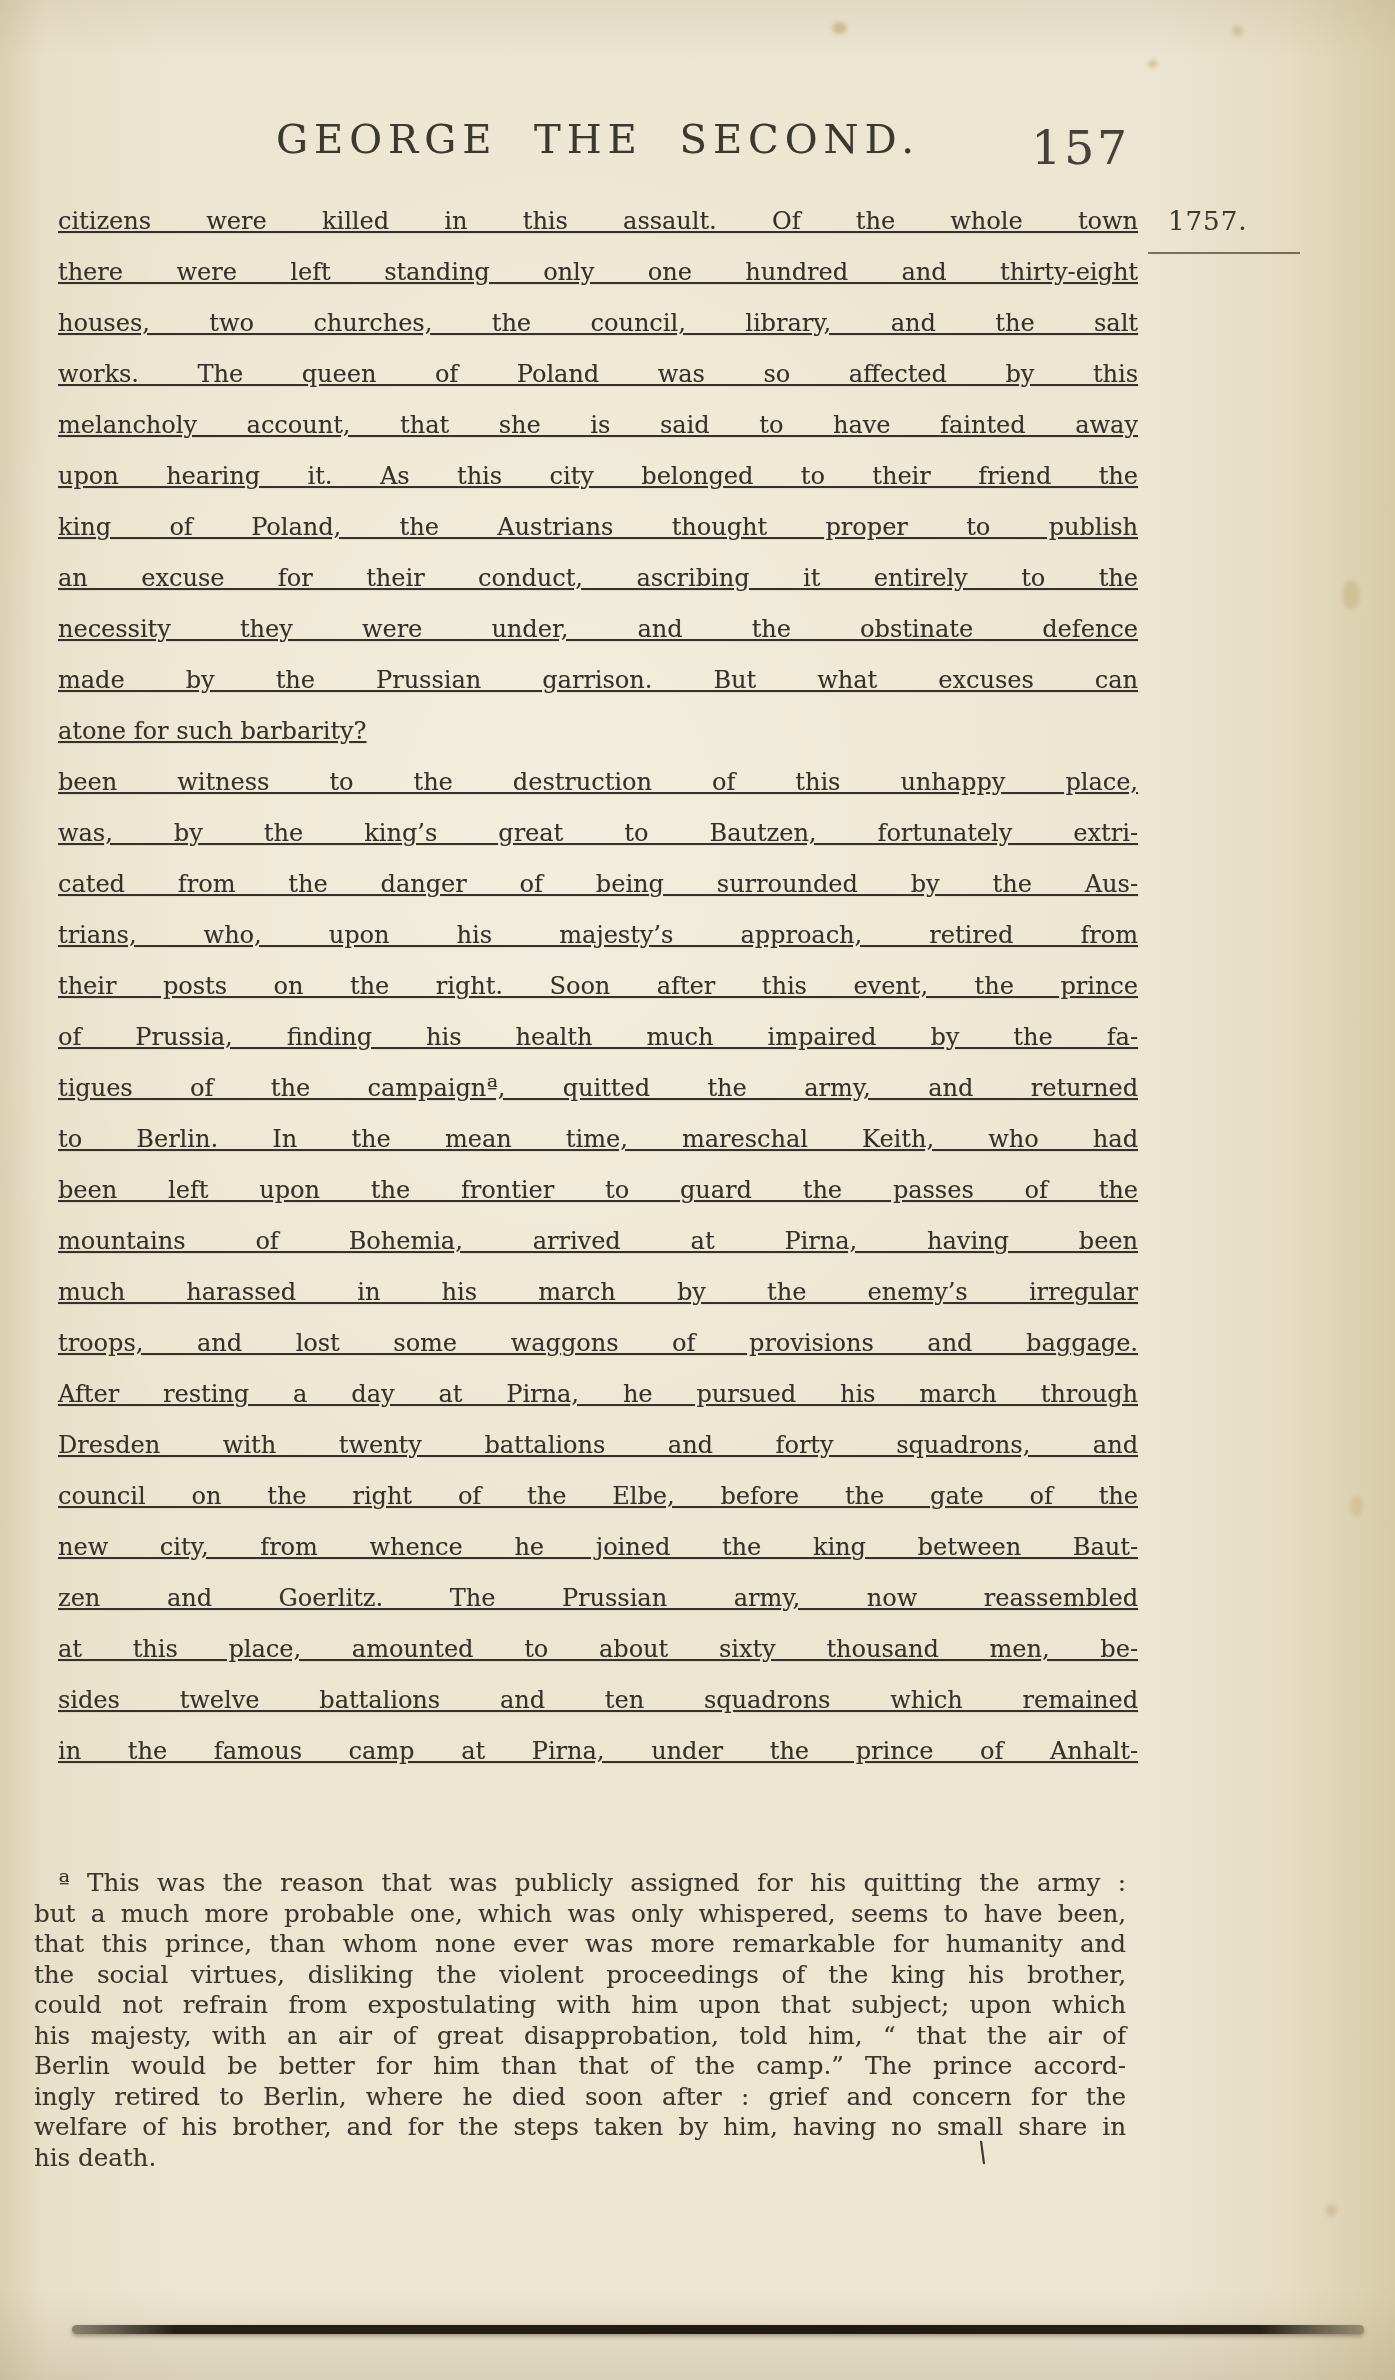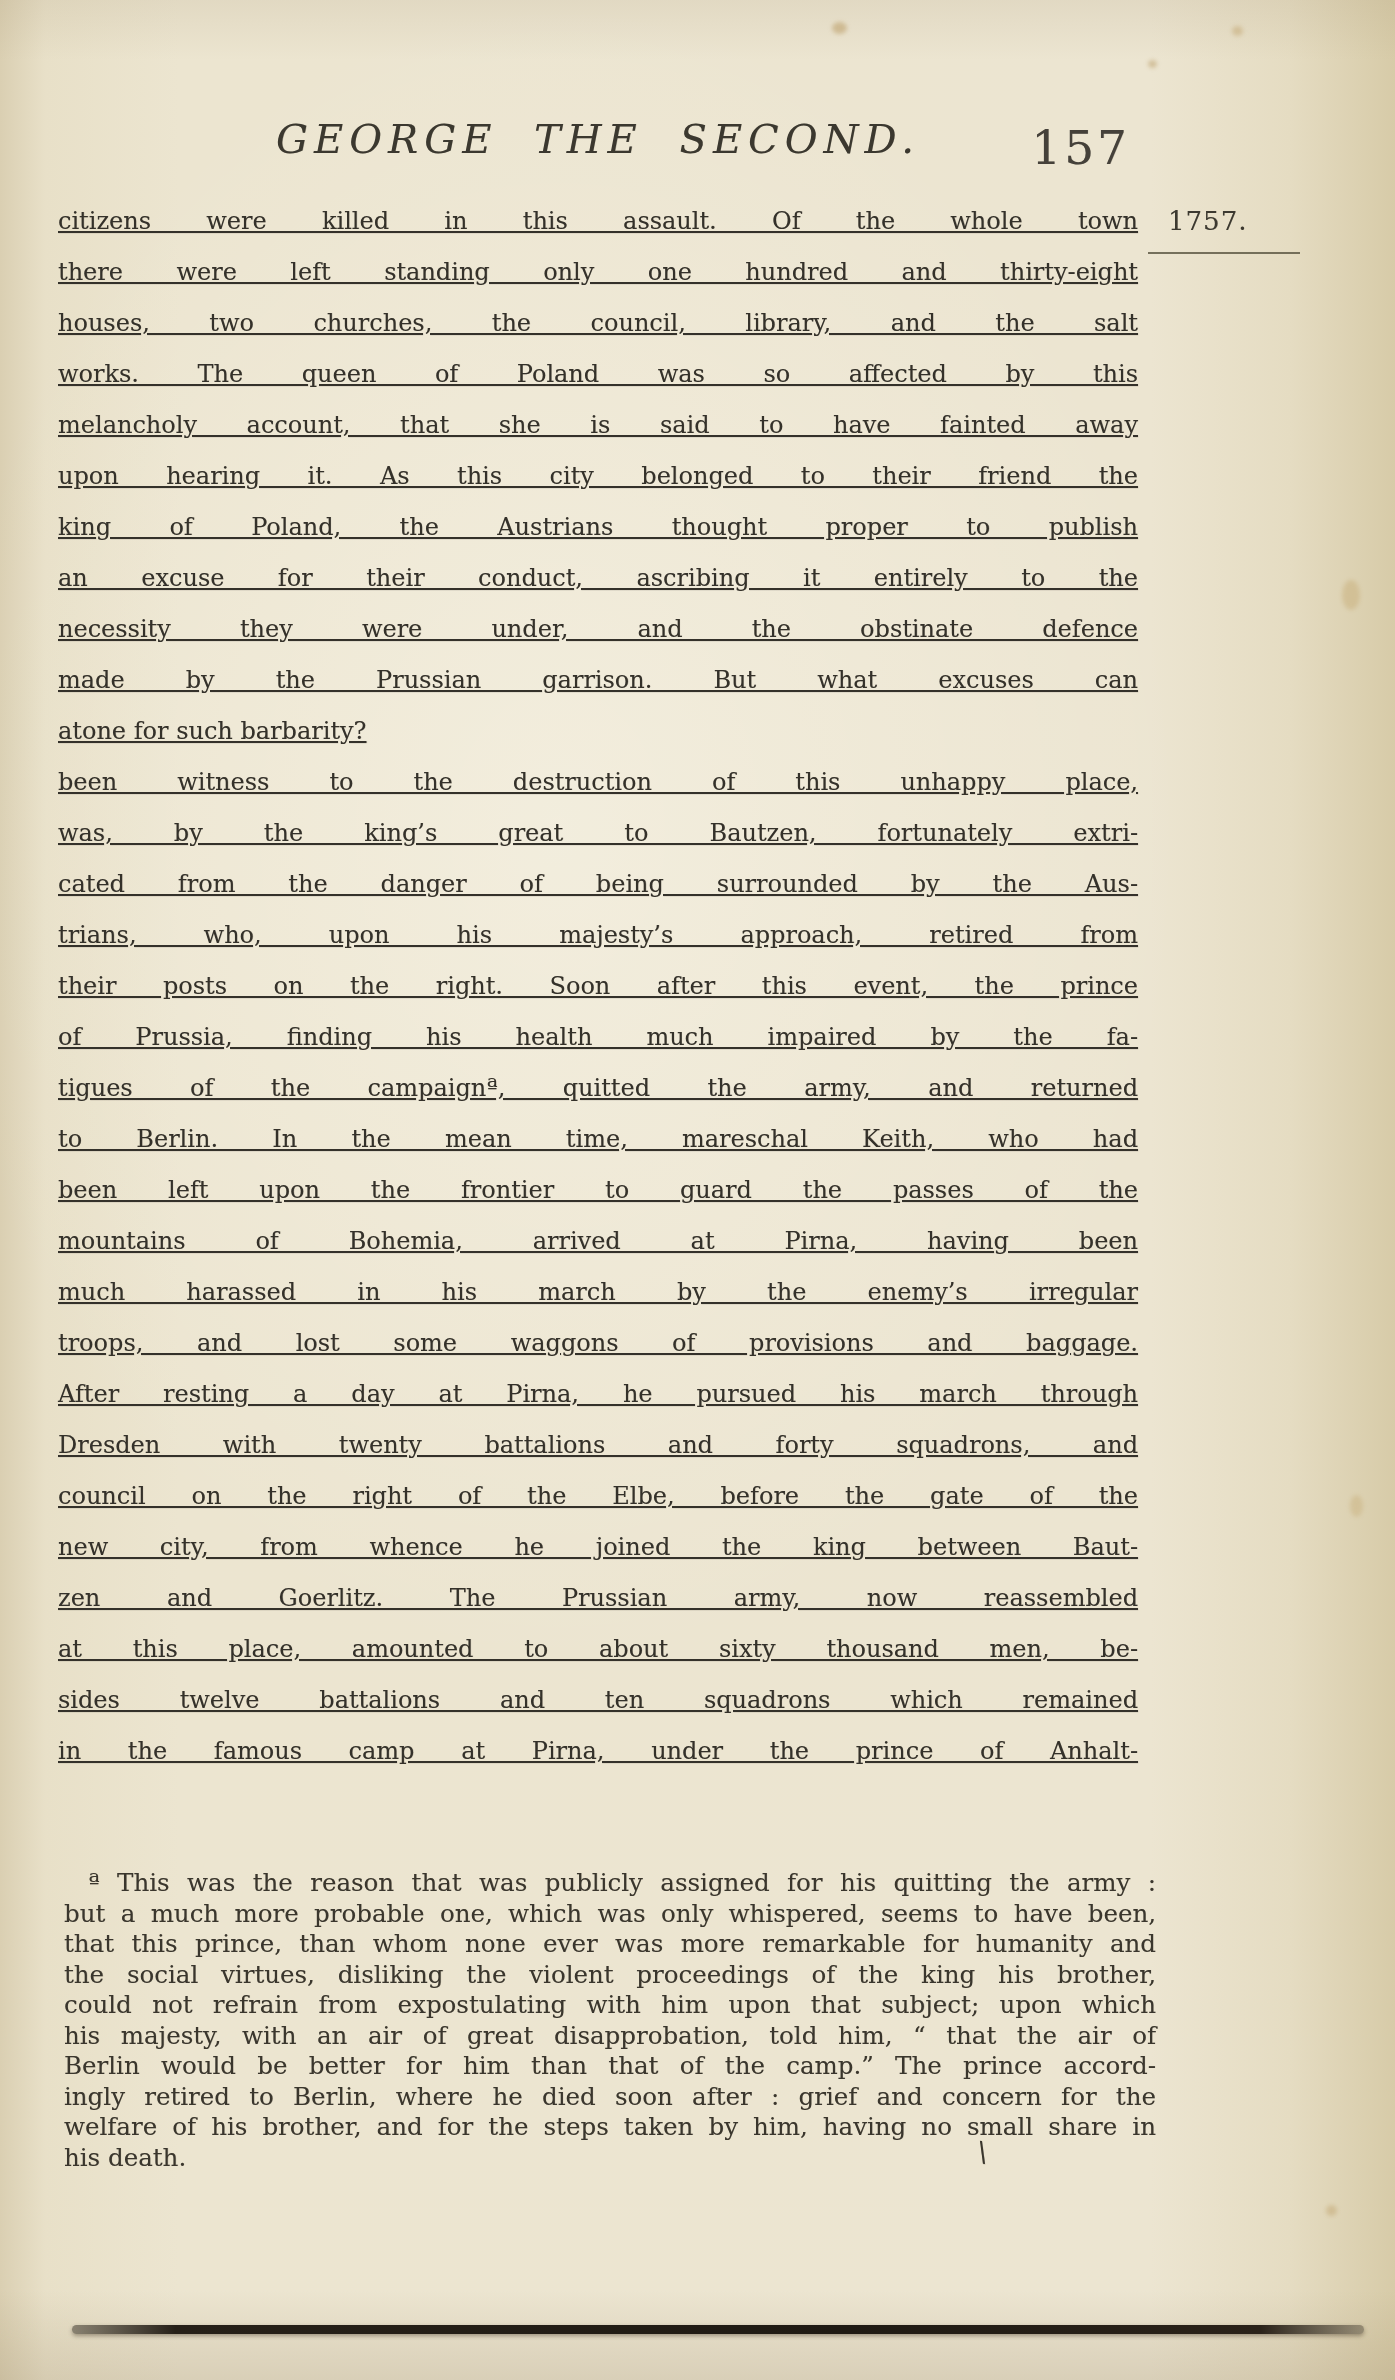--- a/index.html
+++ b/index.html
@@ -18,41 +18,40 @@
       linear-gradient(180deg, rgba(150,130,95,0.12) 0px, rgba(150,130,95,0) 60px),
       linear-gradient(90deg, #dacfb2 0px, #e8e0c8 45px, #ece5d0 180px, #ece5d1 1150px, #e5dcc2 1290px, #d7cba8 1395px);
     text-shadow: 0.3px 0.3px 0.5px rgba(55,50,40,0.30);
   }
 
   
   .header { position: absolute; left: 58px; top: 116px; width: 1080px; height: 56px; }
   .running-title {
     text-align: center; font-size: 40px; letter-spacing: 6px; word-spacing: 18px;
     color: #3b382f;
-    font-style: italic;
   }
   .page-number {
     position: absolute; right: 8px; top: 4px; font-size: 47px; letter-spacing: 3px; color: #45413a;
   }
 
   
   .margin-note { position: absolute; left: 1168px; top: 206px; font-size: 26px; letter-spacing: 1px; color: #3c3930; }
   .margin-rule { position: absolute; left: -20px; top: 46px; width: 152px; height: 2px; background: #58523f; opacity: 0.8; }
 
   
   .body-text { position: absolute; left: 58px; top: 196px; width: 1080px; }
   .line {
     font-size: 24px; line-height: 51px; height: 51px;
     white-space: normal; color: #34312a; text-decoration: underline;
   }
   .just { text-align: justify; text-align-last: justify; }
   .indent { text-indent: 42px; }
 
   
-  .footnote { position: absolute; left: 64px; top: 1868px; width: 1092px; }
+  .footnote { position: absolute; left: 34px; top: 1868px; width: 1092px; }
   .fline {
     font-size: 24.5px; line-height: 30.5px; height: 30.5px;
     color: #3a362d;
   }
   .indent-f { text-indent: 24px; }
   .stray-mark {
     position: absolute; left: 978px; top: 2136px; font-size: 27px; color: #3a362d;
     transform: rotate(10deg);
   }
 

